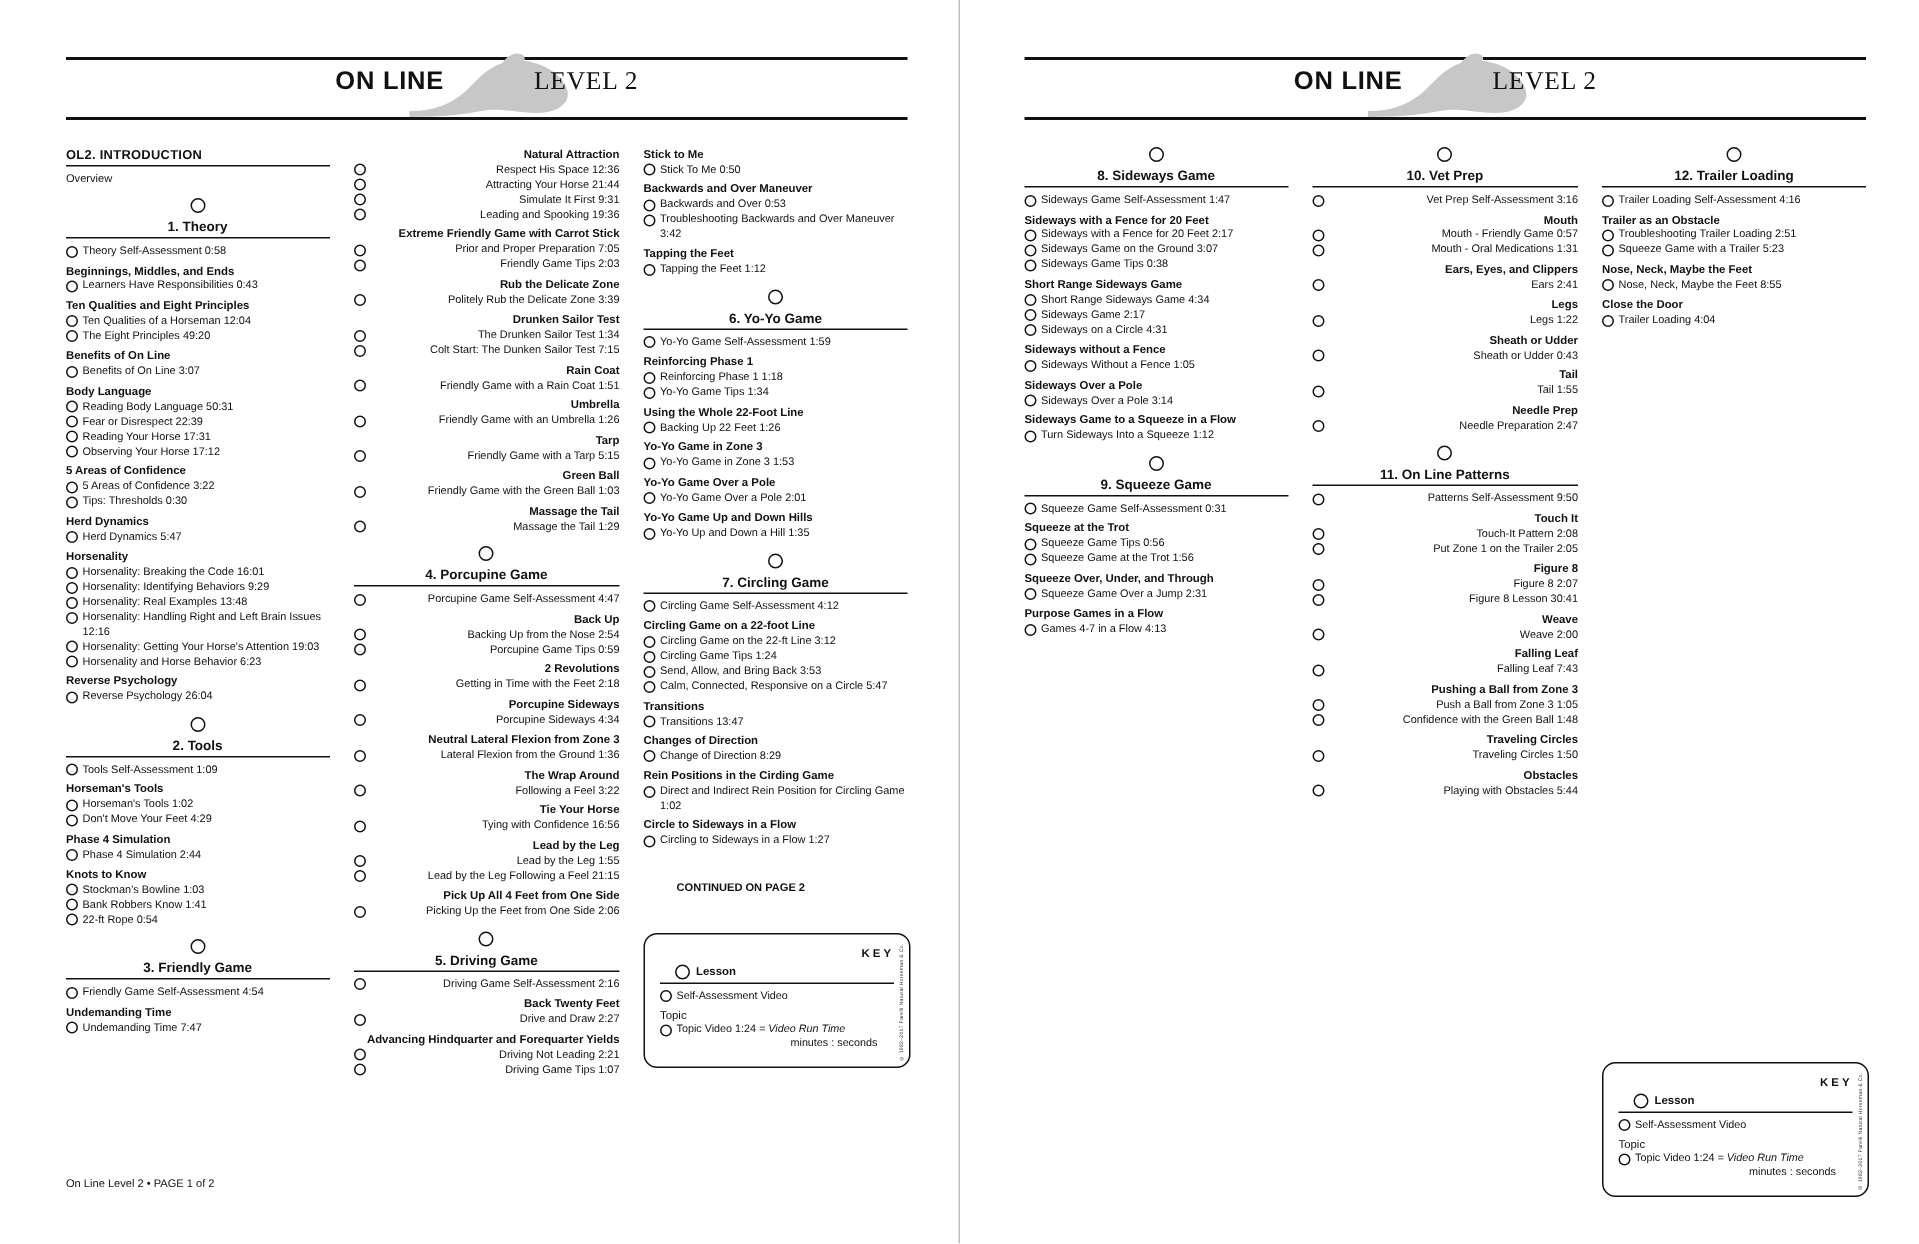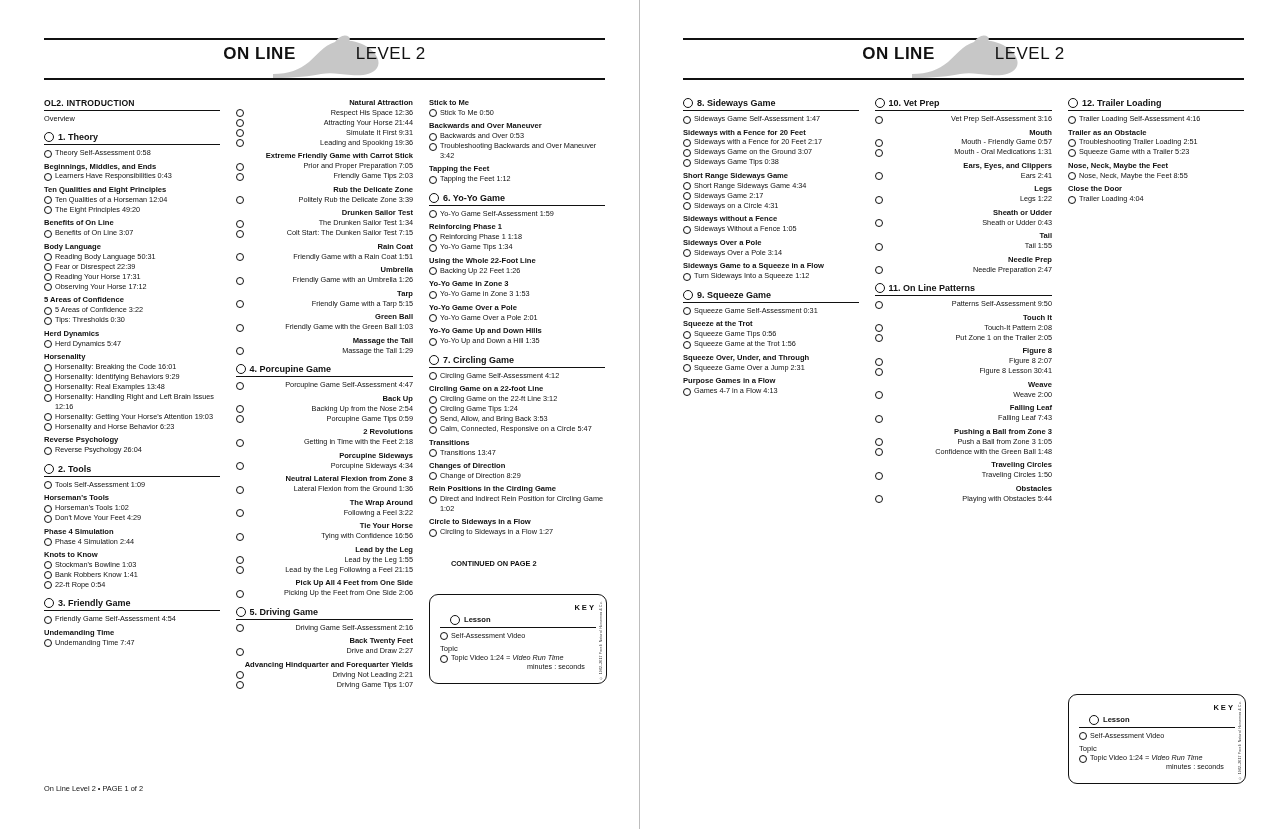--- a/index.html
+++ b/index.html
@@ -15,39 +15,39 @@
   .page.left{padding:28px 34px 20px 44px;}
   .page.right{padding:28px 34px 20px 44px;}
   .gutter{position:absolute;left:639px;top:0;width:1px;height:829px;background:#bdbdbd;}
 
   
   .pg-header{position:relative;height:56px;margin-bottom:14px;}
   .pg-header .rule-top{position:absolute;left:0;right:0;top:10px;height:2px;background:#111;}
   .pg-header .rule-bottom{position:absolute;left:0;right:0;bottom:4px;height:2px;background:#111;}
   .pg-header .titles{position:absolute;left:0;right:0;top:16px;display:flex;align-items:center;justify-content:center;gap:60px;}
   .pg-header .t-left{font-size:17px;font-weight:bold;letter-spacing:.5px;}
-  .pg-header .t-right{font-size:17px;letter-spacing:.5px;}
+  .pg-header .t-right{font-size:17px;letter-spacing:.5px;font-family:Liberation Serif, serif;}
   .horse{position:absolute;left:50%;top:6px;transform:translateX(-50%);width:120px;height:48px;}
 
   
   .cols{display:flex;gap:16px;}
   .col{width:176px;}
   .col.wide{width:178px;text-align:right;}
 
   
   .sec-title{
     font-size:8.6px;font-weight:bold;letter-spacing:.2px;
     border-bottom:1.4px solid #111;padding-bottom:2px;margin-bottom:3px;
   }
   .sec-sub{font-size:7.4px;margin-bottom:7px;}
 
   .numhead{
     display:flex;align-items:center;gap:4px;
     border-bottom:1.4px solid #111;
-    padding-bottom:2px;margin-bottom:3px;margin-top:9px;
+    padding-bottom:2px;margin-bottom:3px;margin-top:9px;flex-direction:column;
   }
   .numhead .lbl{font-size:9px;font-weight:bold;}
 
   .grp{font-size:7.6px;font-weight:bold;margin-top:4px;line-height:1.25;}
   .itm{font-size:7.3px;line-height:1.28;display:flex;gap:3px;align-items:flex-start;margin-top:.5px;}
   .itm .tx{flex:1;}
 
   
   .oc{
     display:inline-block;width:6px;height:6px;border:1.1px solid #111;border-radius:50%;

